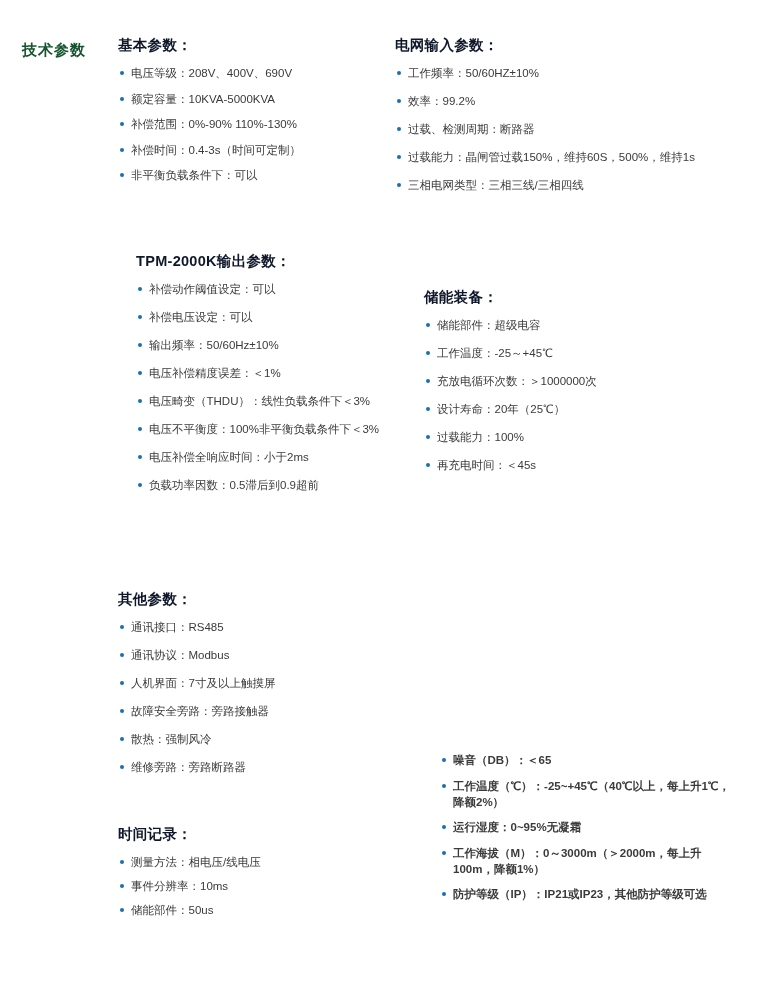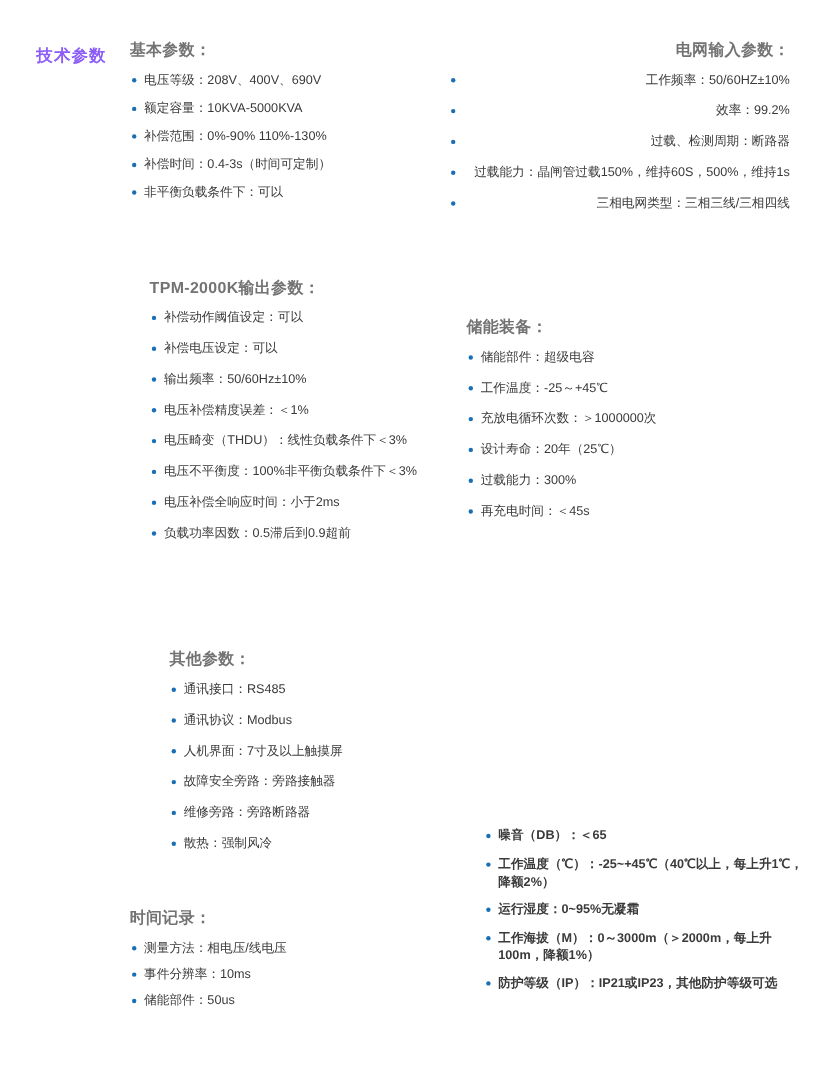--- a/index.html
+++ b/index.html
@@ -19,31 +19,30 @@
     position: relative;
     width: 763px;
     height: 989px;
   }
   .side-title {
     position: absolute;
     left: 22px;
     top: 41px;
     font-size: 15px;
     font-weight: bold;
-    color: #8b5cf6;
+    color: #14532d;
     letter-spacing: 1px;
-    margin-left: 11px;
   }
   .block {
     position: absolute;
   }
   .block-title {
     font-size: 14.5px;
     font-weight: bold;
-    color: #737373;
+    color: #0f172a;
     margin-bottom: 10px;
     letter-spacing: 0.3px;
   }
   ul.items {
     list-style: none;
     margin: 0;
     padding: 0;
   }
   ul.items li {
     position: relative;
@@ -64,24 +63,24 @@
     background: #1a6fb4;
   }
   ul.items.tight li {
     margin-bottom: 8px;
   }
   ul.items.loose li {
     margin-bottom: 12px;
   }
   
   #basic-params { left: 118px; top: 36px; width: 270px; }
-  #grid-input-params { left: 408px; top: 36px; width: 310px; text-align: right; }
+  #grid-input-params { left: 395px; top: 36px; width: 310px; }
   #output-params { left: 136px; top: 252px; width: 280px; }
   #storage-params { left: 424px; top: 252px; width: 280px; margin-top: 36px; }
-  #other-params { left: 118px; top: 590px; width: 300px; margin-left: 36px; }
+  #other-params { left: 118px; top: 590px; width: 300px; }
   #time-record { left: 118px; top: 825px; width: 300px; }
   .right-col-list {
     position: absolute;
     left: 440px;
     top: 752px;
     width: 300px;
     font-weight: bold;
   }
   .right-col-list li {
     margin-bottom: 11px;
@@ -130,34 +129,34 @@
     </ul>
   </div>
 
   <div class="block" id="storage-params">
     <div class="block-title">储能装备：</div>
     <ul class="items loose">
       <li>储能部件：超级电容</li>
       <li>工作温度：-25～+45℃</li>
       <li>充放电循环次数：＞1000000次</li>
       <li>设计寿命：20年（25℃）</li>
-      <li>过载能力：300%</li>
+      <li>过载能力：100%</li>
       <li>再充电时间：＜45s</li>
     </ul>
   </div>
 
   <div class="block" id="other-params">
     <div class="block-title">其他参数：</div>
     <ul class="items loose">
       <li>通讯接口：RS485</li>
       <li>通讯协议：Modbus</li>
       <li>人机界面：7寸及以上触摸屏</li>
       <li>故障安全旁路：旁路接触器</li>
+      <li>散热：强制风冷</li>
       <li>维修旁路：旁路断路器</li>
-      <li>散热：强制风冷</li>
     </ul>
   </div>
 
   <ul class="items right-col-list">
     <li>噪音（DB）：＜65</li>
     <li>工作温度（℃）：-25~+45℃（40℃以上，每上升1℃，降额2%）</li>
     <li>运行湿度：0~95%无凝霜</li>
     <li>工作海拔（M）：0～3000m（＞2000m，每上升100m，降额1%）</li>
     <li>防护等级（IP）：IP21或IP23，其他防护等级可选</li>
   </ul>

